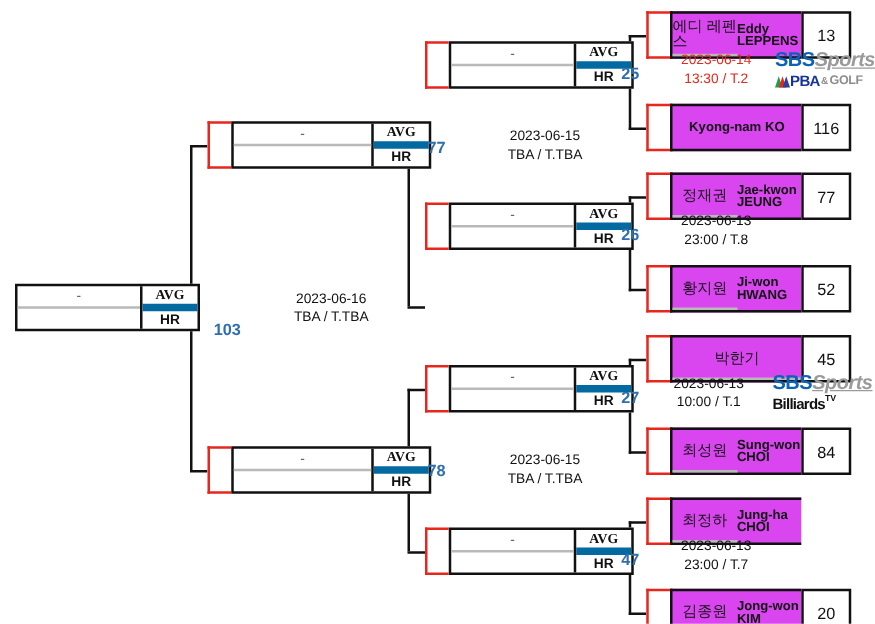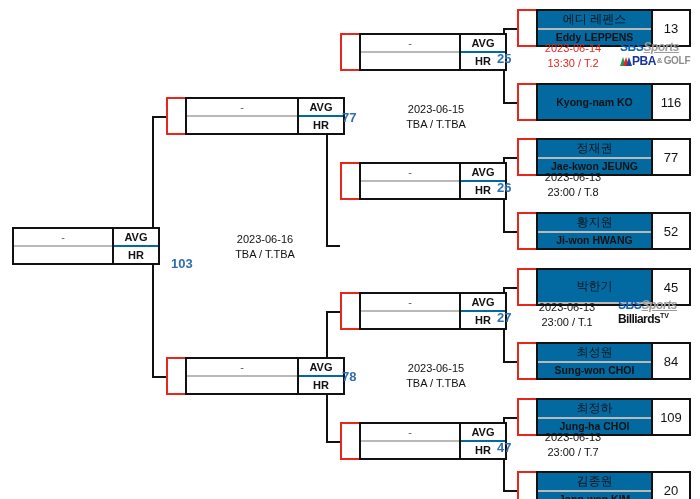--- a/index.html
+++ b/index.html
@@ -15,23 +15,23 @@
   .ln-h{position:absolute;background:#111111;height:2px;}
   .ln-v{position:absolute;background:#111111;width:2px;}
 
   
   .player{position:absolute;display:flex;align-items:stretch;height:38px;}
   .player .tick{
     width:19px;border:2px solid #e8261c;border-right:none;
     background:#ffffff;box-sizing:border-box;
   }
   .player .namebox{
-    width:115px;border:2px solid #111111;border-right:none;
-    background:#0369a1;box-sizing:border-box;
-    display:flex;flex-direction:column;
+    width:105px;border:2px solid #111111;border-right:none;
+    background:#d946ef;box-sizing:border-box;
+    display:flex;flex-direction:row;
   }
   .player .namebox .kr{
     flex:1;display:flex;align-items:center;justify-content:center;
     font-size:12px;color:#111111;border-bottom:2px solid #b9b9b9;
     line-height:1;padding-bottom:1px;
   }
   .player .namebox .en{
     flex:1;display:flex;align-items:center;justify-content:center;
     font-size:10.5px;font-weight:bold;color:#111111;line-height:1;
   }
@@ -57,32 +57,32 @@
   .slot .main .top{
     flex:1;display:flex;align-items:center;justify-content:center;
     font-size:11px;color:#555555;border-bottom:2px solid #b9b9b9;
   }
   .slot .main .bot{flex:1;}
   .slot .units{display:flex;flex-direction:column;width:44px;}
   .slot .units .u{
     flex:1;display:flex;align-items:center;justify-content:center;
     font-size:11px;font-weight:bold;color:#111111;
   }
-  .slot .units .u.avg{border-bottom:2px solid #0369a1;}
+  .slot .units .u.avg{border-bottom:6px solid #0369a1;font-family:Liberation Serif, serif;}
 
   
   .mnum{position:absolute;font-size:13px;font-weight:bold;color:#2f6fae;}
   .minfo{position:absolute;text-align:center;font-size:11px;
          color:#111111;line-height:15px;white-space:nowrap;}
   .minfo.live{color:#e8261c;}
 
   
   .logos{position:absolute;display:flex;flex-direction:column;
          align-items:flex-start;line-height:1;}
-  .sbs{font-size:12px;font-weight:bold;letter-spacing:-0.4px;
+  .sbs{font-size:16px;font-weight:bold;letter-spacing:-0.4px;
        white-space:nowrap;}
   .sbs .s{color:#0b63b5;}
   .sbs .p{color:#9a9a9a;font-style:italic;font-weight:bold;
           text-decoration:underline;}
   .pba{display:flex;align-items:center;white-space:nowrap;margin-top:2px;}
   .pba .mark{
     width:11px;height:10px;margin-right:1px;position:relative;display:inline-block;
   }
   .pba .mark i{position:absolute;bottom:0;width:0;height:0;display:block;}
   .pba .mark i.a{left:0;border-left:3px solid transparent;border-right:3px solid transparent;border-bottom:9px solid #1d9b4e;}
@@ -319,39 +319,38 @@
     <div class="tick"></div>
     <div class="namebox">
       <div class="kr">최성원</div>
       <div class="en">Sung-won CHOI</div>
     </div>
     <div class="scorebox">84</div>
   </div>
   <div class="mnum" style="left:497px;top:310px;">27</div>
   <div class="minfo" style="left:524px;top:300px;width:86px;">
     <div>2023-06-13</div>
-    <div>23:00 / T.1</div>
+    <div>10:00 / T.1</div>
   </div>
   <div class="logos" style="left:618px;top:299px;">
     <div class="sbs">
       <span class="s">SBS</span><span class="p">Sports</span>
     </div>
     <div class="bil">
       <span class="b">Billiards</span>
       <span class="tv">TV</span>
     </div>
   </div>
 
   <div class="player" style="left:517px;top:398px;">
     <div class="tick"></div>
     <div class="namebox">
       <div class="kr">최정하</div>
       <div class="en">Jung-ha CHOI</div>
     </div>
-    <div class="scorebox">109</div>
   </div>
   <div class="player" style="left:517px;top:471px;">
     <div class="tick"></div>
     <div class="namebox">
       <div class="kr">김종원</div>
       <div class="en">Jong-won KIM</div>
     </div>
     <div class="scorebox">20</div>
   </div>
   <div class="mnum" style="left:497px;top:440px;">47</div>

